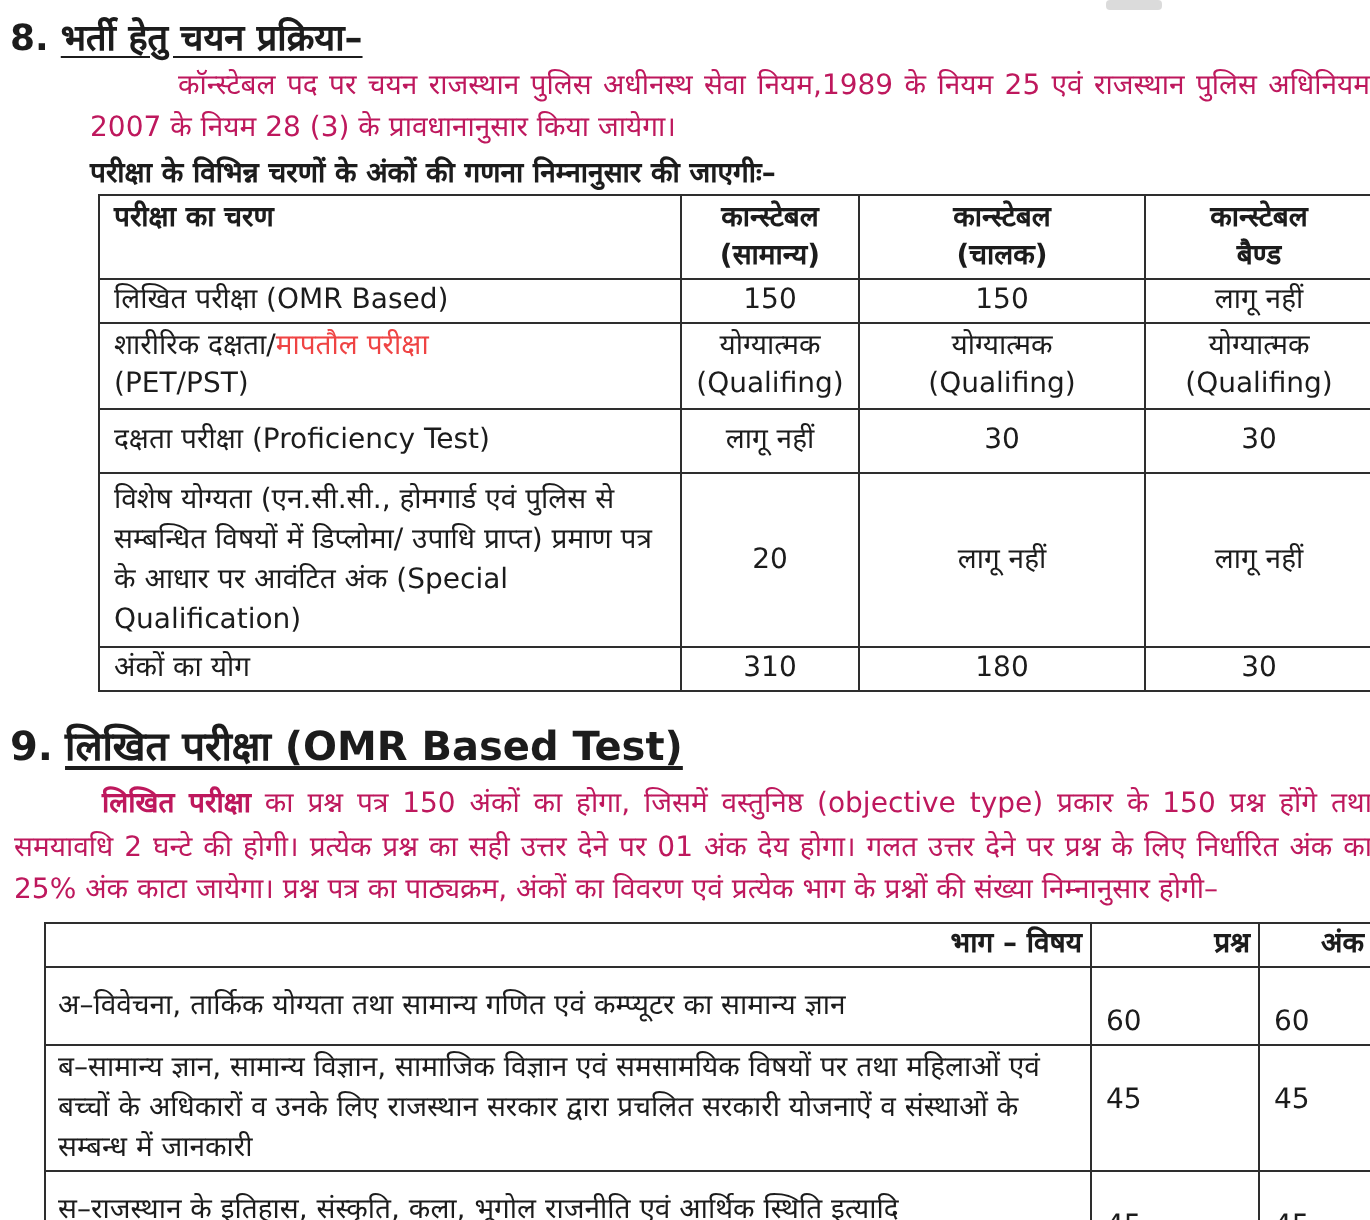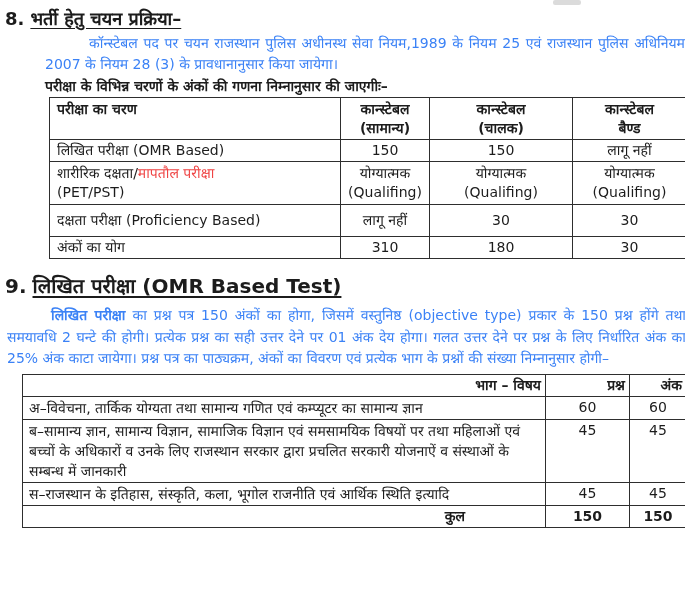--- a/index.html
+++ b/index.html
@@ -12,21 +12,21 @@
   }
   .page { width:685px; height:610px; padding:6px 3px 0 5px; position:relative; }
 
   
   .sec-head { font-weight:bold; font-size:18px; margin-bottom:3px; }
   .sec-head .num { display:inline-block; margin-right:6px; }
   .sec-head .title { text-decoration:underline; text-underline-offset:3px; }
 
   
   .para {
-    text-align:justify; line-height:21px; color:#3b82f6;
+    text-align:justify; line-height:21px; color:#be185d;
   }
   .para8 { margin-left:40px; width:640px; text-indent:44px; }
   .intro-line { margin-left:40px; font-weight:bold; margin-top:1px; margin-bottom:2px; }
   .para9 { margin-left:2px; width:679px; text-indent:44px; margin-top:4px; line-height:21.5px; }
 
   
   table { border-collapse:collapse; table-layout:fixed; }
   td, th { border:1.6px solid #2e2e2e; padding:1px 7px; line-height:19px; vertical-align:middle; }
 
   
@@ -46,21 +46,21 @@
   .row-prof td { padding-top:6px; padding-bottom:6px; }
   .row-spec td.label { padding-top:3px; padding-bottom:3px; line-height:20px; vertical-align:top; }
 
   
   .t2 { margin-left:17px; width:664px; margin-top:4px; }
   .t2 .c1 { width:523px; }
   .t2 .c2 { width:84px; }
   .t2 .c3 { width:57px; }
   .t2 th { font-weight:bold; text-align:right; padding:1px 4px; }
   .t2 td.subject { text-align:left; line-height:20px; padding:1px 6px 1px 6px; }
-  .t2 td.num { text-align:center; vertical-align:top; padding-top:1px; }
+  .t2 td.num { vertical-align:top; padding-top:18px; }
   .t2 .total-label { text-align:right; font-weight:bold; padding-right:80px; }
   .t2 .total-num { font-weight:bold; }
 
   .sec9 { margin-top:13px; }
   .sec9 .sec-head { font-size:20px; margin-bottom:6px; }
 
   
   .smudge { position:absolute; top:0; left:553px; width:28px; height:5px; background:#bdbdbd; opacity:.55; border-radius:2px; }
 </style>
 </head>
@@ -111,24 +111,32 @@
         <td class="c3 val">
           <span class="line b">योग्यात्मक</span>
           <span class="line b">(Qualifing)</span>
         </td>
         <td class="c4 val">
           <span class="line b">योग्यात्मक</span>
           <span class="line b">(Qualifing)</span>
         </td>
       </tr>
       <tr class="row-prof">
-        <td class="c1 label b">दक्षता परीक्षा (Proficiency Based)</td>
+        <td class="c1 label b">दक्षता परीक्षा (Proficiency Test)</td>
         <td class="c2 val b">लागू नहीं</td>
         <td class="c3 val b">30</td>
         <td class="c4 val">30</td>
+      </tr>
+      <tr class="row-spec">
+        <td class="c1 label">
+          <span>विशेष योग्यता (एन.सी.सी., होमगार्ड एवं पुलिस से सम्बन्धित विषयों में डिप्लोमा/ उपाधि प्राप्त)  प्रमाण पत्र के आधार पर आवंटित अंक </span><span class="b">(Special Qualification)</span>
+        </td>
+        <td class="c2 val b">20</td>
+        <td class="c3 val">लागू नहीं</td>
+        <td class="c4 val">लागू नहीं</td>
       </tr>
       <tr>
         <td class="c1 label b">अंकों का योग</td>
         <td class="c2 val b">310</td>
         <td class="c3 val b">180</td>
         <td class="c4 val b">30</td>
       </tr>
     </tbody>
       </table>
   </div>

